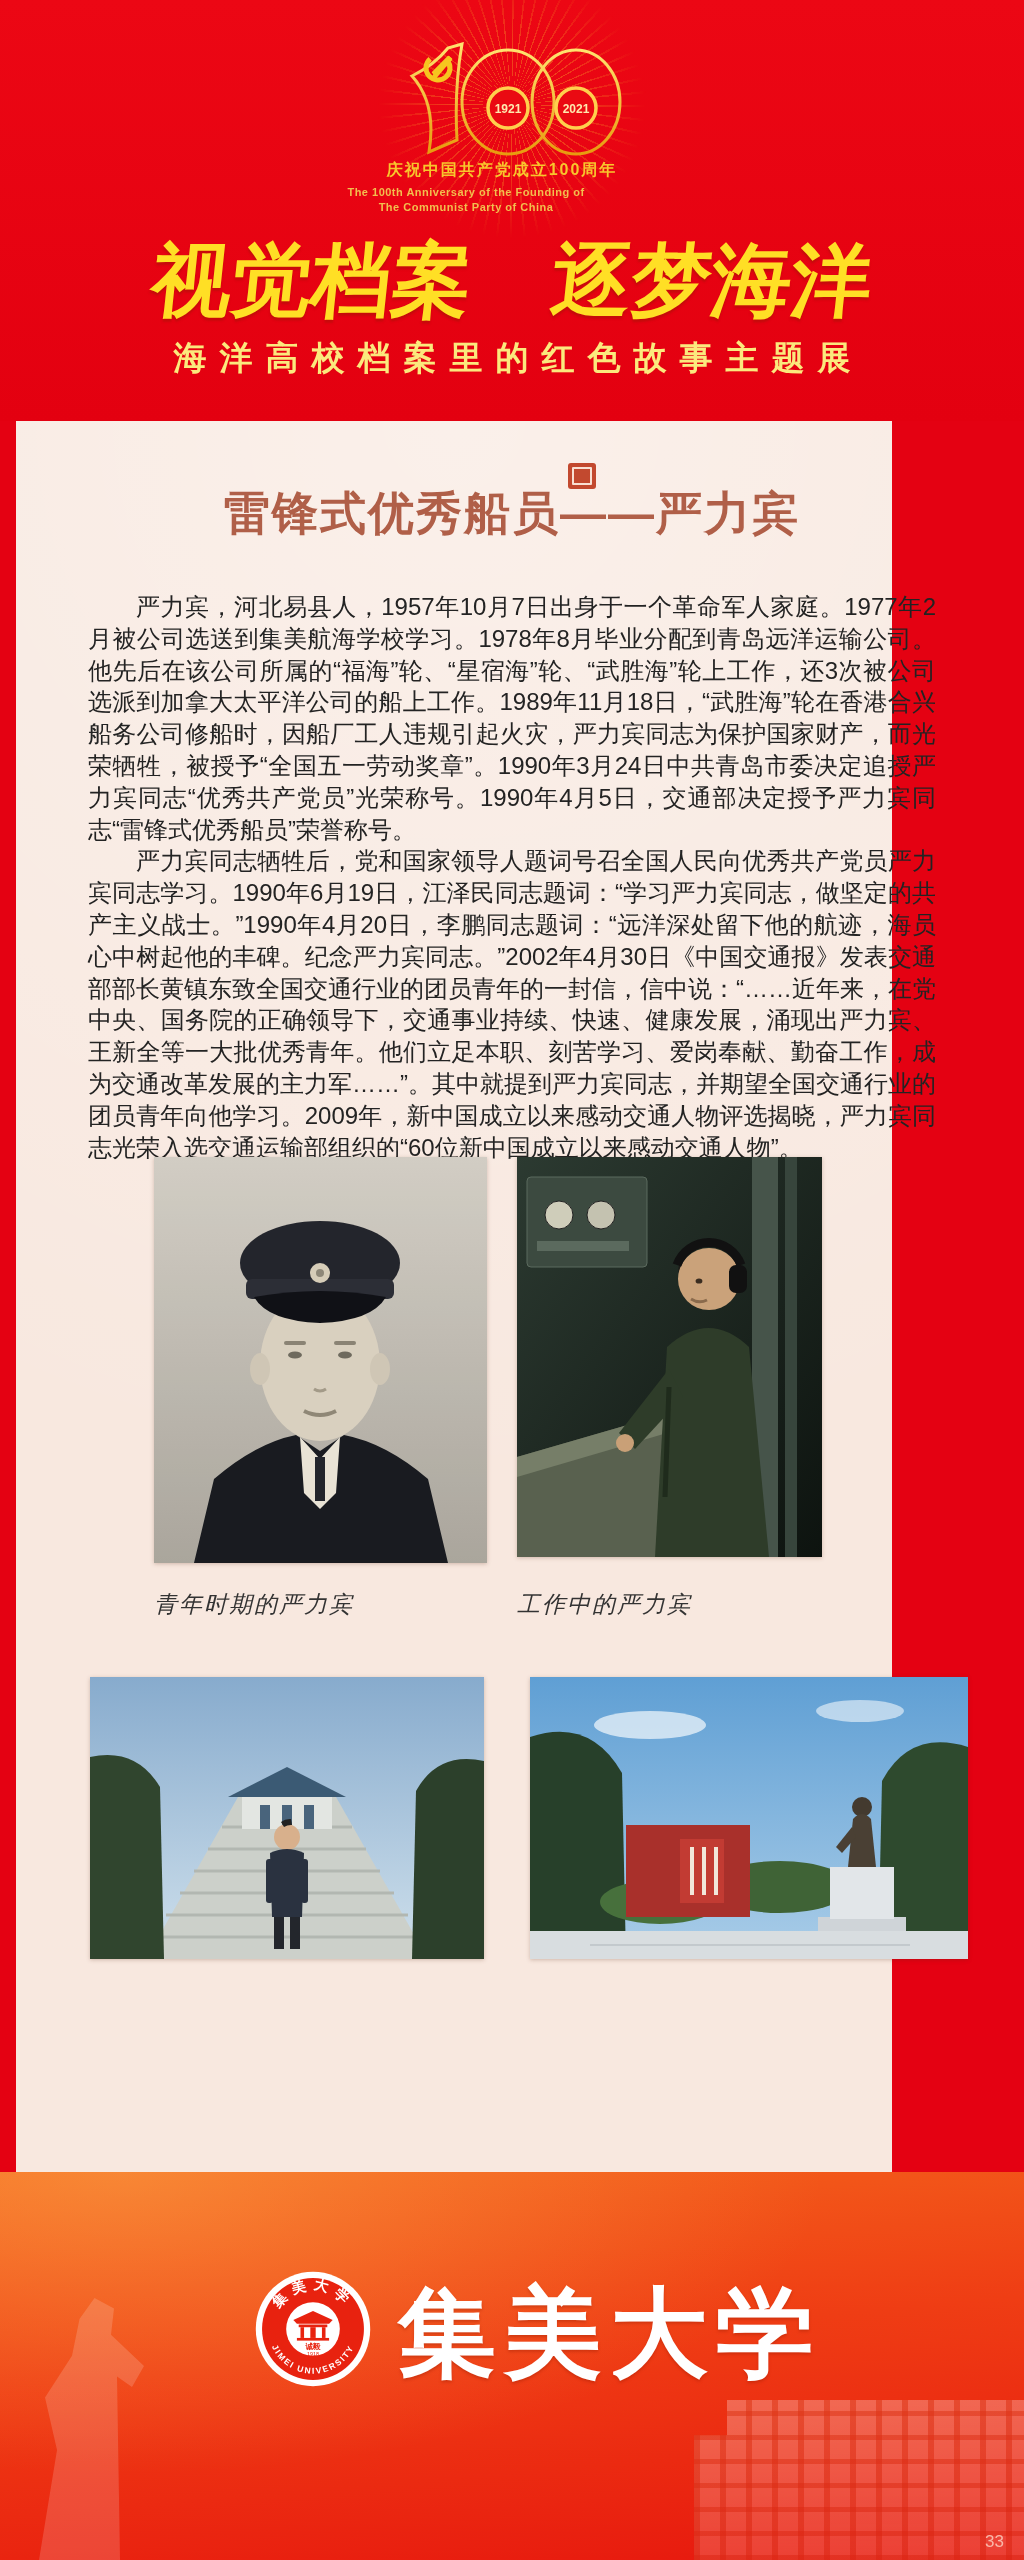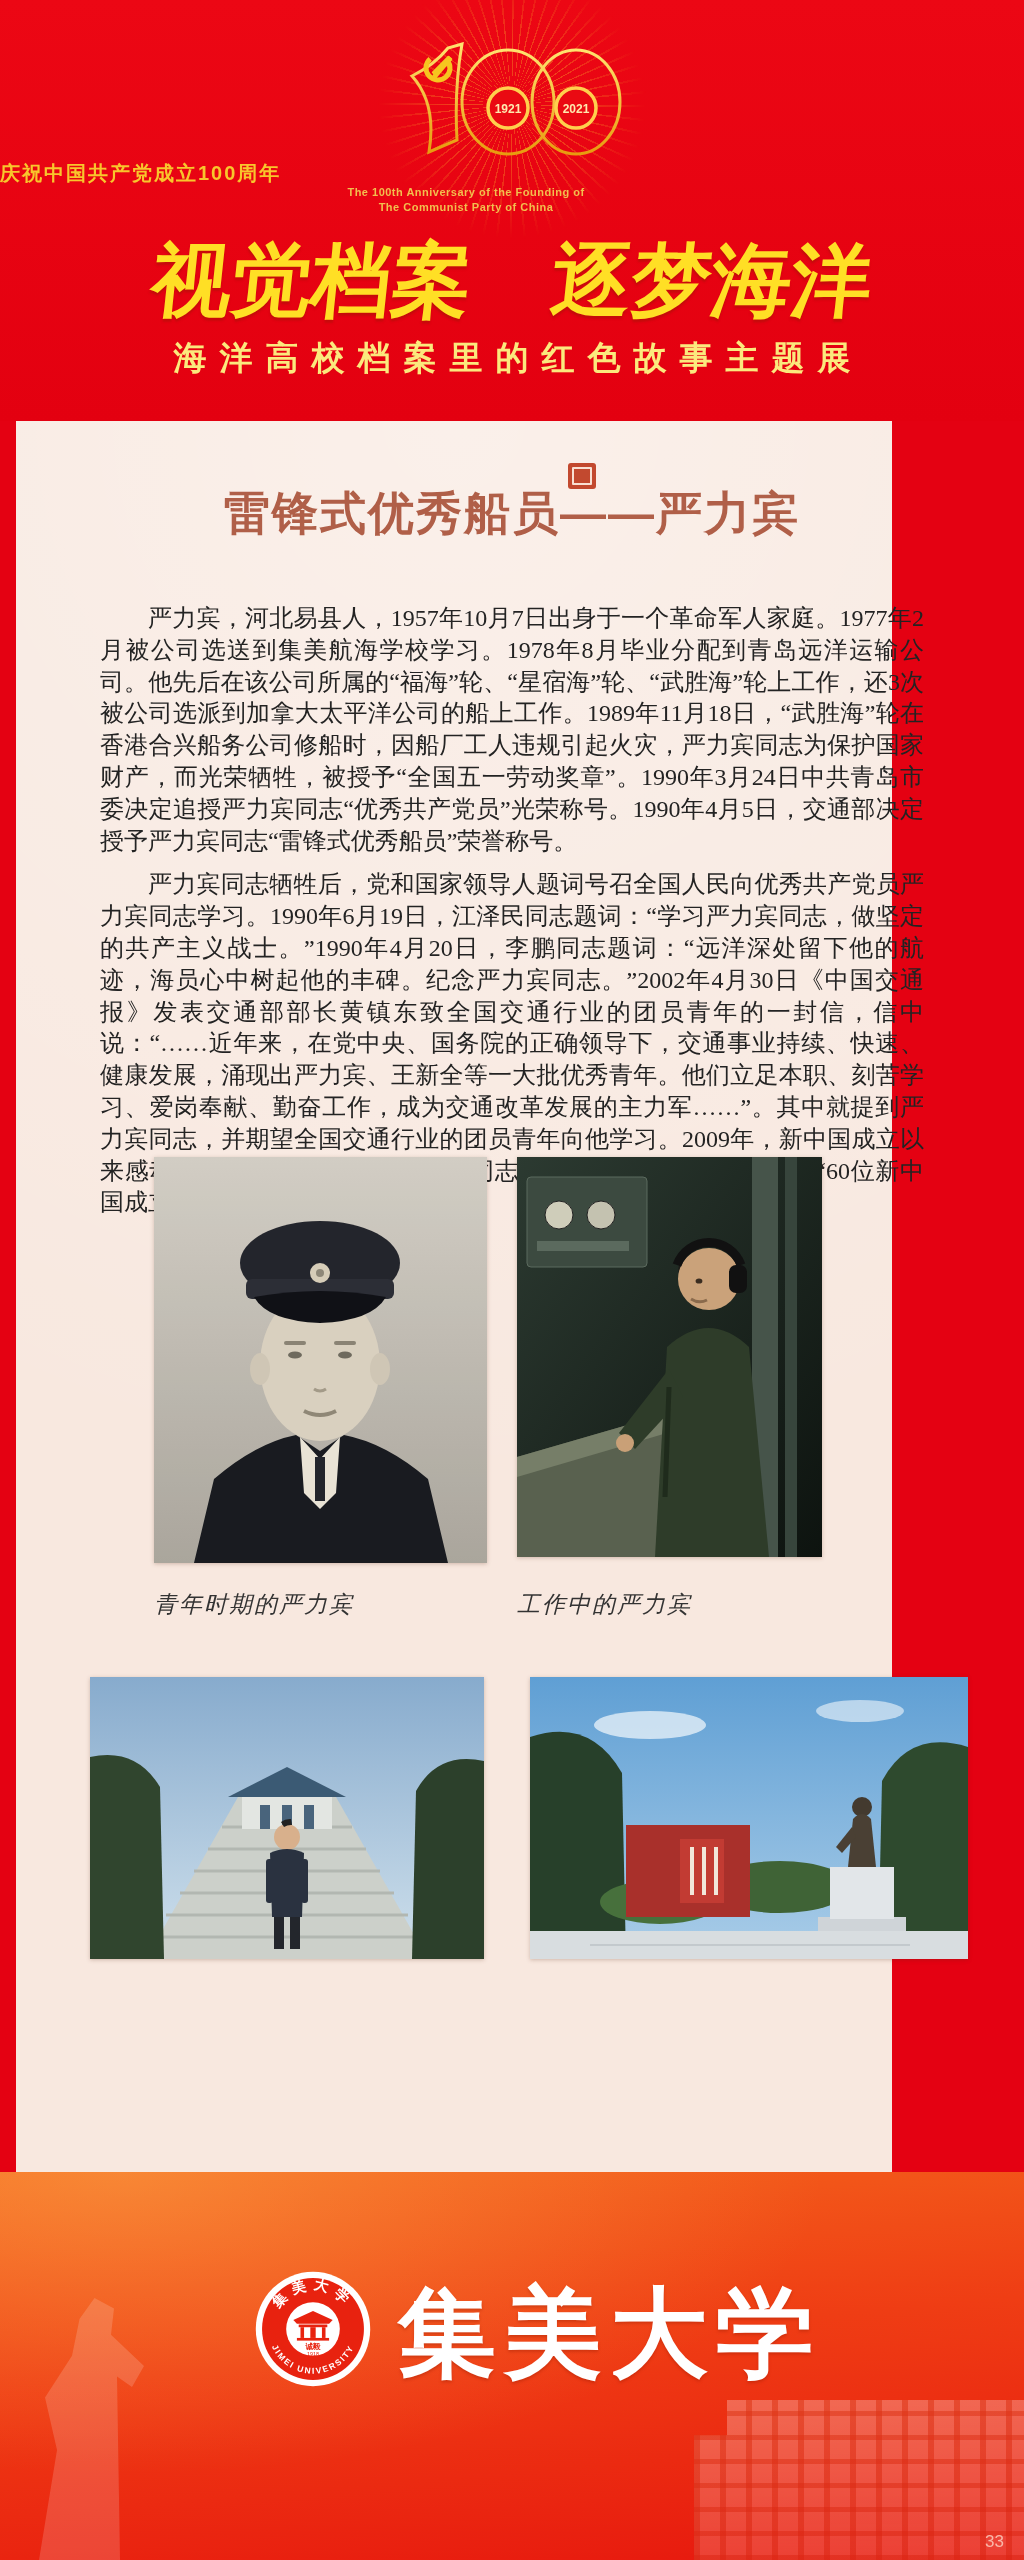--- a/index.html
+++ b/index.html
@@ -8,22 +8,22 @@
 
   
   .banner{position:absolute;left:0;top:0;width:1024px;height:421px;
           background:linear-gradient(180deg,#ec0714 0%,#e30010 100%);text-decoration:underline;}
   .burst{position:absolute;left:372px;top:-35px;width:280px;height:280px;border-radius:50%;
          background:repeating-conic-gradient(rgba(255,205,45,.30) 0deg 1deg,transparent 1deg 6deg);
          -webkit-mask-image:radial-gradient(circle,#000 30%,transparent 68%);
          mask-image:radial-gradient(circle,#000 30%,transparent 68%);}
   .logo100{position:absolute;left:402px;top:42px;width:220px;height:120px;}
   .logo100 text{font-family:"Liberation Sans",sans-serif;font-weight:bold;}
-  .logo-cn{position:absolute;left:0;top:160px;width:1004px;text-align:left;
-           color:#f8c62c;font-size:20px;font-weight:bold;letter-spacing:2px;}
+  .logo-cn{position:absolute;left:0;top:160px;width:1004px;text-align:center;
+           color:#f8c62c;font-size:16px;font-weight:bold;letter-spacing:2px;}
   .logo-en{position:absolute;left:0;width:932px;text-align:center;color:#f2bf4e;
            font-size:11px;font-weight:bold;letter-spacing:.5px;}
   .logo-en.l1{top:186px;} .logo-en.l2{top:201px;}
   .main-title{position:absolute;left:0;top:232px;width:1024px;margin:0;text-align:center;
               font-family:"DejaVu Serif",serif;font-weight:bold;font-size:80px;line-height:96px;
               color:#ffdf25;transform:skewX(-6deg);white-space:pre;
               text-shadow:0 3px 2px rgba(140,30,0,.35);}
   .sub-title{position:absolute;left:0;top:336px;width:1024px;text-align:center;
              font-size:33px;font-weight:bold;color:#fbe97d;letter-spacing:13px;text-indent:13px;}
 
@@ -32,21 +32,21 @@
         background:#f8e8df;
         background-image:radial-gradient(circle at 50% 0,rgba(255,255,255,.35),transparent 60%);}
   .mini-seal{position:absolute;left:552px;top:42px;width:28px;height:26px;
              background:#c2492f;border-radius:3px;}
   .mini-seal-inner{position:absolute;left:4px;top:4px;right:4px;bottom:4px;
              border:2px solid rgba(255,241,230,.9);border-radius:1px;}
   .article-title{position:absolute;left:0;top:62px;width:992px;margin:0;text-align:center;
                  font-size:46px;font-weight:bold;color:#b05f48;letter-spacing:2px;}
   .body-text{position:absolute;left:72px;top:170px;width:848px;
              font-size:24px;line-height:31.8px;color:#232323;text-align:justify;}
-  .body-text p{margin:12px;text-indent:2em;font-family:Liberation Serif, serif;}
+  .body-text p{margin:0;text-indent:2em;}
 
   .photo{position:absolute;margin:0;}
   .photo svg{display:block;box-shadow:0 1px 4px rgba(90,40,20,.25);}
   .photo figcaption{font-family:"DejaVu Serif",serif;font-style:italic;
                     font-size:23px;color:#333;letter-spacing:2px;}
   .p1{left:138px;top:736px;} .p1 figcaption{margin-top:26px;}
   .p2{left:501px;top:736px;} .p2 figcaption{margin-top:32px;}
   .p3{left:74px; top:1256px;} .p3 figcaption{margin-top:36px;}
   .p4{left:514px;top:1256px;} .p4 figcaption{margin-top:36px;}
 

